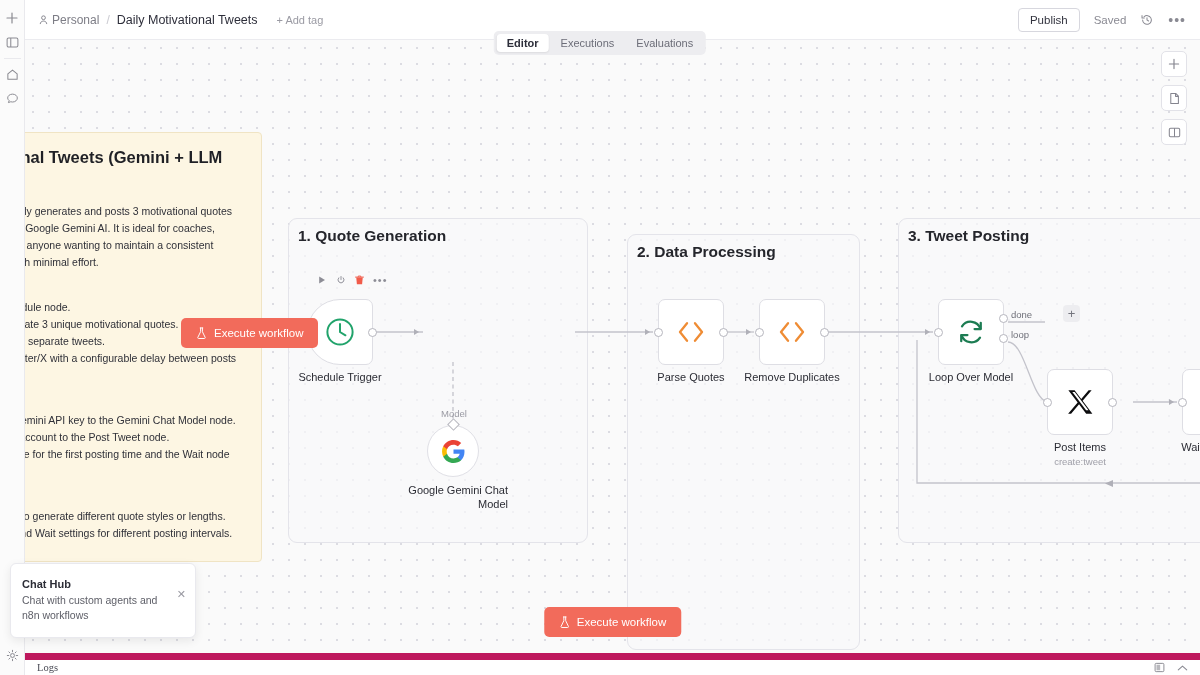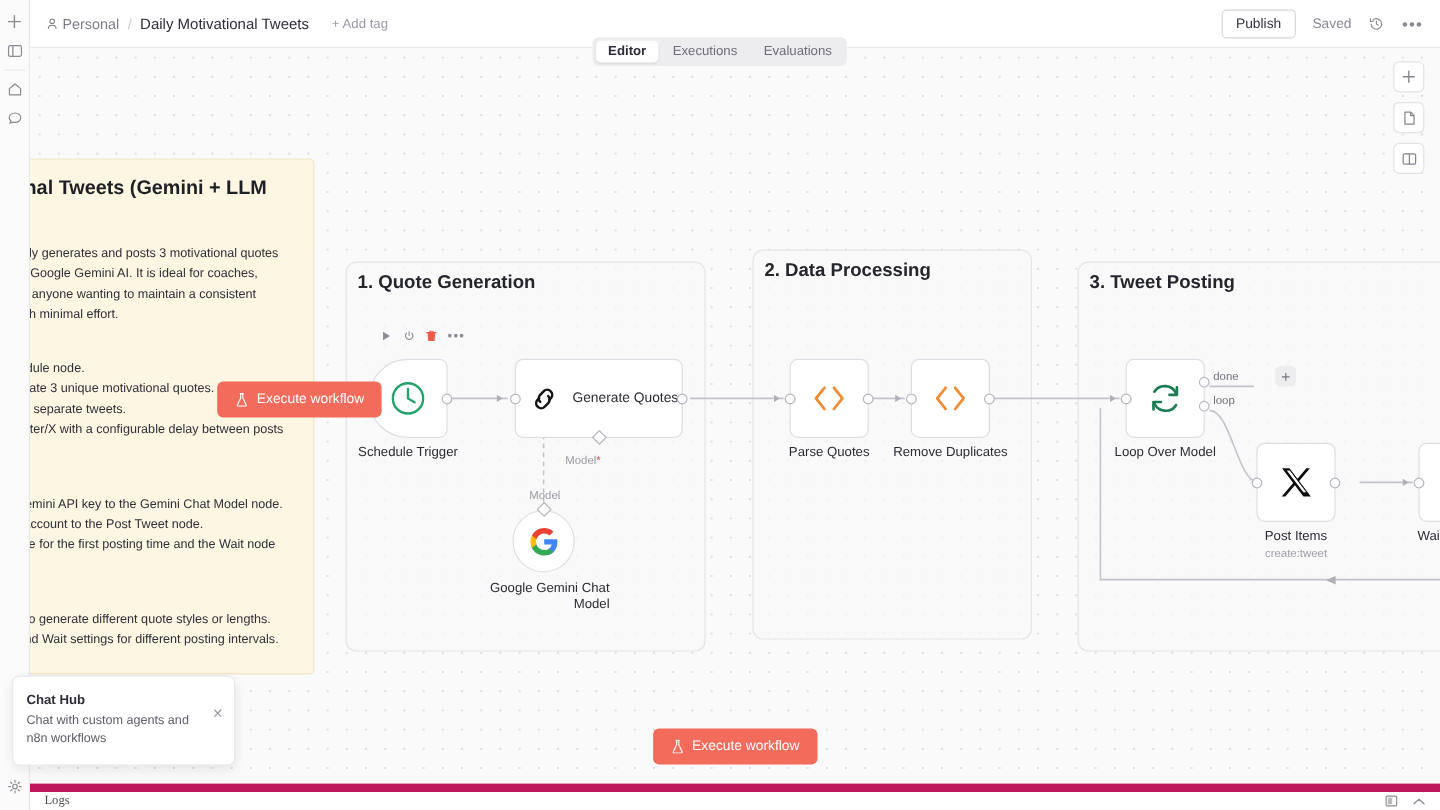--- a/index.html
+++ b/index.html
@@ -314,21 +314,21 @@
 • Adjust the Schedule node for the first posting time and the Wait node for delay between tweets.</p>
       <p class="blk" style="white-space:pre-line">Customize
 • Edit the Gemini prompt to generate different quote styles or lengths.
 • Change the Schedule and Wait settings for different posting intervals.</p>
     </div>
 
     <div class="group" style="left:263px; top:178px; width:300px; height:325px;">
       <div class="group-title">1. Quote Generation</div>
     </div>
 
-    <div class="group" style="left:602px; top:168px; width:233px; height:325px;">
+    <div class="group" style="left:602px; top:194px; width:233px; height:416px;">
       <div class="group-title">2. Data Processing</div>
     </div>
 
     <div class="group" style="left:873px; top:178px; width:330px; height:325px;">
       <div class="group-title">3. Tweet Posting</div>
     </div>
 
     <div class="node" style="left:282px; top:259px;">
       <div class="node-toolbar">
         <span>
@@ -357,39 +357,20 @@
               <circle cx="17" cy="17" r="13.4" fill="none" stroke="#21a36b" stroke-width="2.1"></circle>
               <path d="M17 8.6V17l5.8 3.5" fill="none" stroke="#21a36b" stroke-width="2.1" stroke-linecap="round"></path>
             </svg>
         </span>
         <div class="port out"></div>
       </div>
       <div class="node-label">Schedule Trigger</div>
     </div>
     <div class="arrowhead" style="left:389px; top:288.5px; z-index:9"></div>
 
-    <div class="node" style="left:404px; top:259px;">
-      <div class="node-box wide">
-        <div class="nb-inner">
-          <span>
-            <svg width="27" height="27" viewBox="0 0 30 30">
-              <path d="M11.3 17.6a4.6 4.6 0 0 1 0-6.5l3.4-3.4a4.6 4.6 0 0 1 6.5 6.5l-1.6 1.6" fill="none" stroke="#151519" stroke-width="2.3" stroke-linecap="round"></path>
-              <path d="M18.7 12.4a4.6 4.6 0 0 1 0 6.5l-3.4 3.4a4.6 4.6 0 0 1-6.5-6.5l1.6-1.6" fill="none" stroke="#151519" stroke-width="2.3" stroke-linecap="round"></path>
-            </svg>
-          </span>
-          <span class="node-name-inline">Generate Quotes</span>
-        </div>
-        <div class="port in"></div>
-        <div class="port out"></div>
-        <div class="diamond" style="left:65px; bottom:-5px;"></div>
-      </div>
-      <div class="conn-label" style="left:42px; top:80px;">
-        <span>Model</span><span class="req-star">*</span>
-      </div>
-    </div>
 
     <div class="node" style="left:402px; top:385px;">
       <div class="conn-label" style="left:14px; top:-17px;">Model</div>
       <div class="diamond" style="left:22px; top:-5px;"></div>
       <div class="node-circle">
         <span>
           <svg width="25" height="25" viewBox="0 0 48 48">
             <path fill="#4285F4" d="M45.1 24.5c0-1.6-.1-3.1-.4-4.5H24v8.5h11.9c-.5 2.8-2.1 5.1-4.4 6.7v5.6h7.1c4.2-3.8 6.5-9.5 6.5-16.3z"></path>
             <path fill="#34A853" d="M24 46c6 0 11-2 14.6-5.3l-7.1-5.6c-2 1.3-4.5 2.1-7.5 2.1-5.8 0-10.7-3.9-12.4-9.1H4.3v5.8C7.9 41.2 15.4 46 24 46z"></path>
             <path fill="#FBBC05" d="M11.6 28.1c-.4-1.3-.7-2.7-.7-4.1s.3-2.8.7-4.1v-5.8H4.3A22 22 0 0 0 2 24c0 3.6.9 6.9 2.3 9.9l7.3-5.8z"></path>

